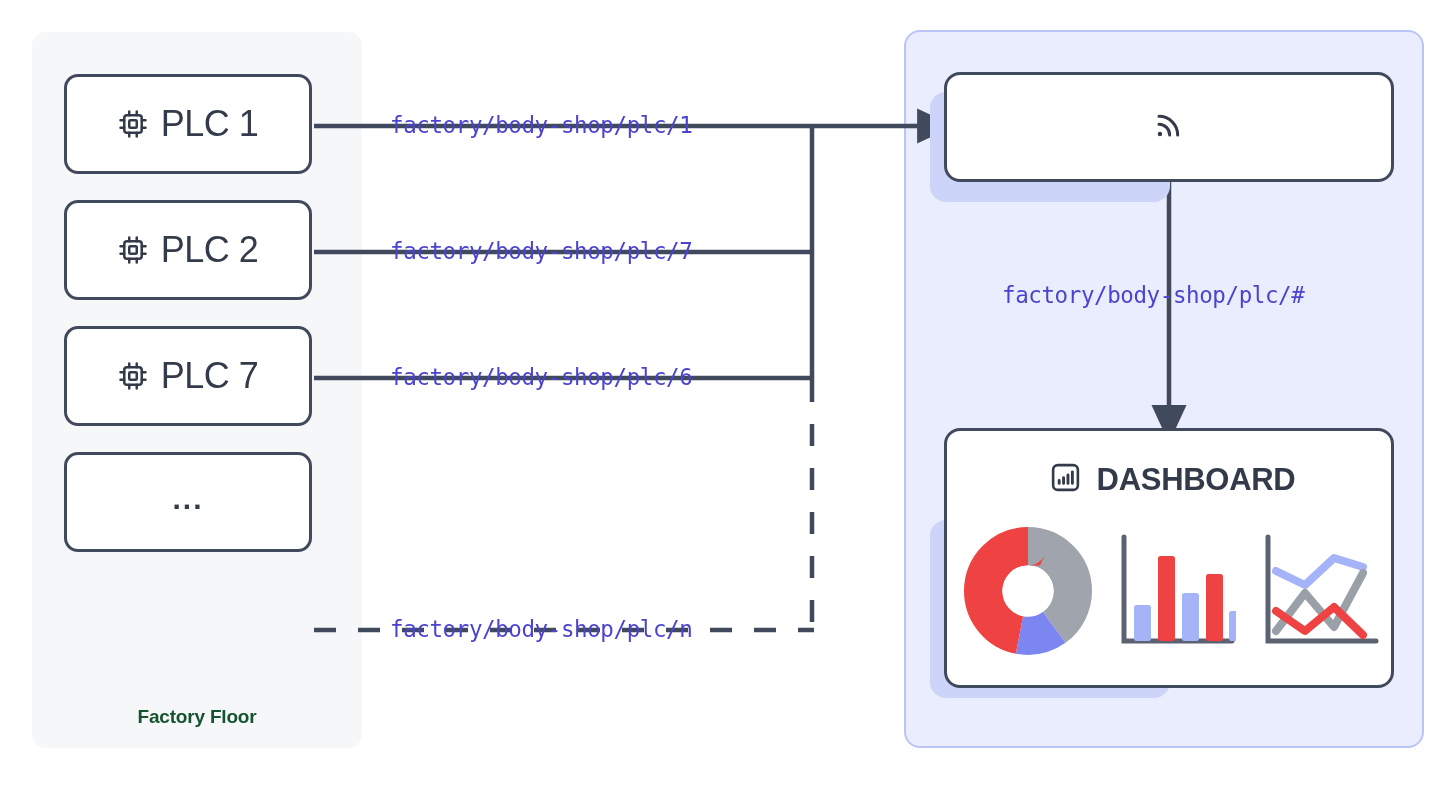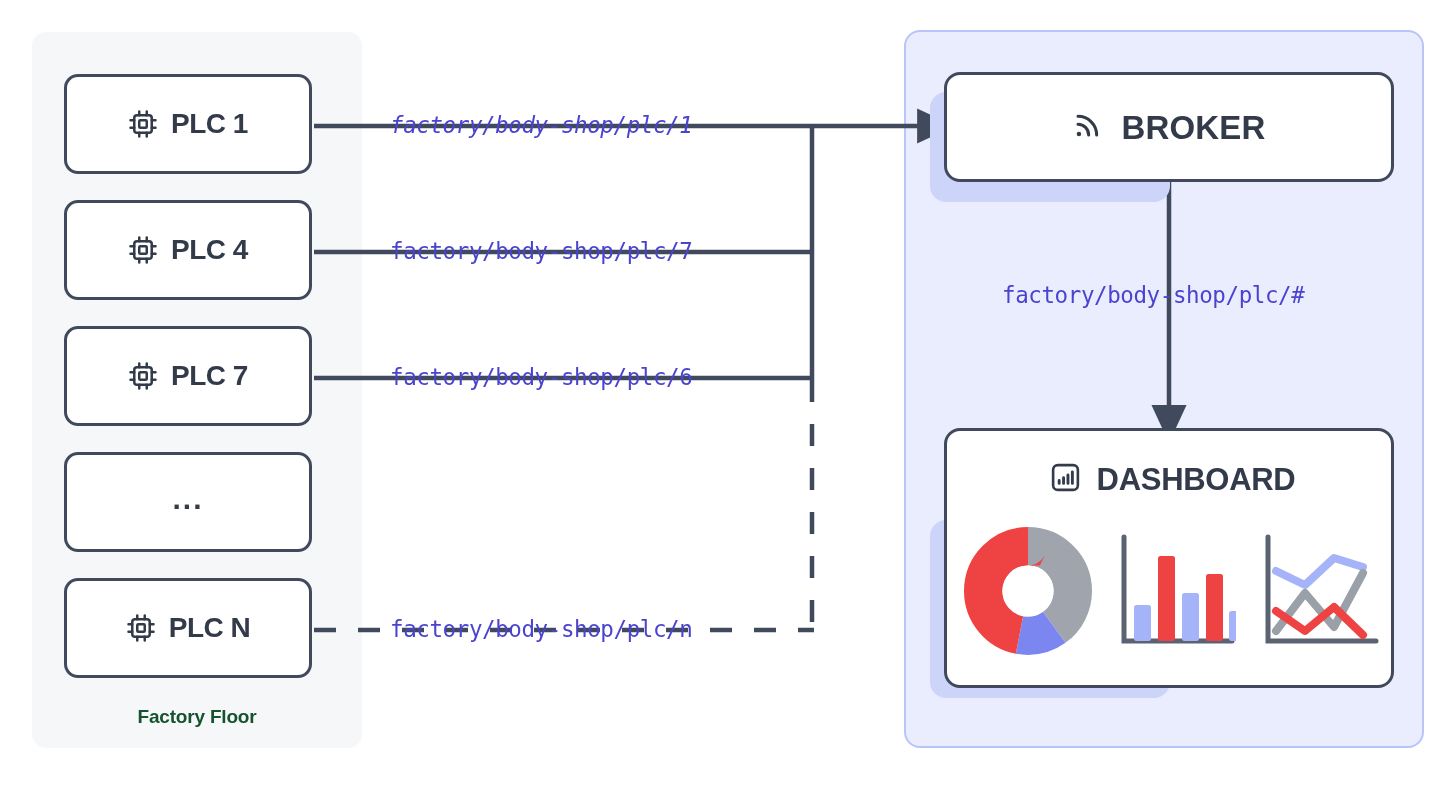--- a/index.html
+++ b/index.html
@@ -26,21 +26,21 @@
   .plc-box{
     position:absolute;left:64px;width:248px;height:100px;
     background:#ffffff;
     border:3.5px solid #414a5c;
     border-radius:14px;
     display:flex;align-items:center;justify-content:center;
     box-sizing:border-box;
   }
   .plc-inner{display:flex;align-items:center;gap:13px;}
   .plc-label{
-    font-size:28px;font-weight:bold;color:#333b4a;letter-spacing:-0.5px;
+    font-size:36px;font-weight:normal;color:#333b4a;letter-spacing:-0.5px;
     line-height:1;
   }
   .ellipsis-label{
     font-size:30px;font-weight:bold;color:#333b4a;letter-spacing:2px;
     line-height:1;margin-top:-6px;
   }
   .cpu-icon{width:30px;height:30px;display:block;}
 
   
   .cloud-panel{
@@ -94,21 +94,21 @@
   .ff-mark{width:34px;height:34px;display:block;}
   .ff-text{font-size:25px;font-weight:bold;color:#0b0b0d;letter-spacing:-0.4px;}
 
   
   .topic{
     position:absolute;
     font-family:"DejaVu Sans Mono", monospace;
     font-size:22.5px;color:#4a43cf;
     white-space:nowrap;letter-spacing:-0.4px;
   }
-  .topic-1{left:390px;top:112px;font-style:italic;}
+  .topic-1{left:390px;top:112px;}
   .topic-2{left:390px;top:238px;}
   .topic-3{left:390px;top:364px;}
   .topic-n{left:390px;top:616px;}
   .topic-sub{left:1002px;top:282px;}
 
   svg.wires{position:absolute;left:0;top:0;width:1452px;height:786px;pointer-events:none;}
 </style>
 </head>
 <body>
 
@@ -131,53 +131,41 @@
 
   <div class="plc-box" style="top:200px">
     <div class="plc-inner">
       <span>
         <svg class="cpu-icon" viewBox="0 0 24 24" fill="none" stroke="#333b4a" stroke-width="2" stroke-linecap="round" stroke-linejoin="round">
           <rect x="5" y="5" width="14" height="14" rx="2.2"></rect>
           <rect x="9" y="9" width="6" height="6" rx="0.8"></rect>
           <path d="M9 2v3M15 2v3M9 19v3M15 19v3M2 9h3M2 15h3M19 9h3M19 15h3"></path>
         </svg>
       </span>
-      <span class="plc-label">PLC 4</span>
+      <span class="plc-label">PLC 2</span>
     </div>
   </div>
 
   <div class="plc-box" style="top:326px">
     <div class="plc-inner">
       <span>
         <svg class="cpu-icon" viewBox="0 0 24 24" fill="none" stroke="#333b4a" stroke-width="2" stroke-linecap="round" stroke-linejoin="round">
           <rect x="5" y="5" width="14" height="14" rx="2.2"></rect>
           <rect x="9" y="9" width="6" height="6" rx="0.8"></rect>
           <path d="M9 2v3M15 2v3M9 19v3M15 19v3M2 9h3M2 15h3M19 9h3M19 15h3"></path>
         </svg>
       </span>
       <span class="plc-label">PLC 7</span>
     </div>
   </div>
 
   <div class="plc-box" style="top:452px">
     <span class="ellipsis-label">...</span>
   </div>
 
-  <div class="plc-box" style="top:578px">
-    <div class="plc-inner">
-      <span>
-        <svg class="cpu-icon" viewBox="0 0 24 24" fill="none" stroke="#333b4a" stroke-width="2" stroke-linecap="round" stroke-linejoin="round">
-          <rect x="5" y="5" width="14" height="14" rx="2.2"></rect>
-          <rect x="9" y="9" width="6" height="6" rx="0.8"></rect>
-          <path d="M9 2v3M15 2v3M9 19v3M15 19v3M2 9h3M2 15h3M19 9h3M19 15h3"></path>
-        </svg>
-      </span>
-      <span class="plc-label">PLC N</span>
-    </div>
-  </div>
 
   <div class="factory-label">Factory Floor</div>
 
   <div class="cloud-panel"></div>
 
   <svg class="wires" viewBox="0 0 1452 786">
     <defs>
       <marker id="arrowhead" markerWidth="9" markerHeight="9" refX="4.2" refY="4.5" orient="auto" markerUnits="strokeWidth">
         <path d="M0,0.6 L8.4,4.5 L0,8.4 z" fill="#414a5c"></path>
       </marker>
@@ -210,21 +198,20 @@
     <div class="card-shadow soft broker-shadow-soft"></div>
     <div class="card broker-card">
       <div class="broker-inner">
         <span>
           <svg width="32" height="32" viewBox="0 0 24 24" fill="none" stroke="#333b4a" stroke-width="2.3" stroke-linecap="round">
             <path d="M4.5 11.5a8 8 0 0 1 8 8"></path>
             <path d="M4.5 5.5a14 14 0 0 1 14 14"></path>
             <circle cx="5.2" cy="18.8" r="1.7" fill="#333b4a" stroke="none"></circle>
           </svg>
         </span>
-        <span class="broker-label">BROKER</span>
       </div>
     </div>
   </div>
 
   <div class="card-wrap dash-wrap">
 
     <div class="card-shadow soft dash-shadow-soft"></div>
     <div class="card dash-card">
 
       <div class="dash-head">

